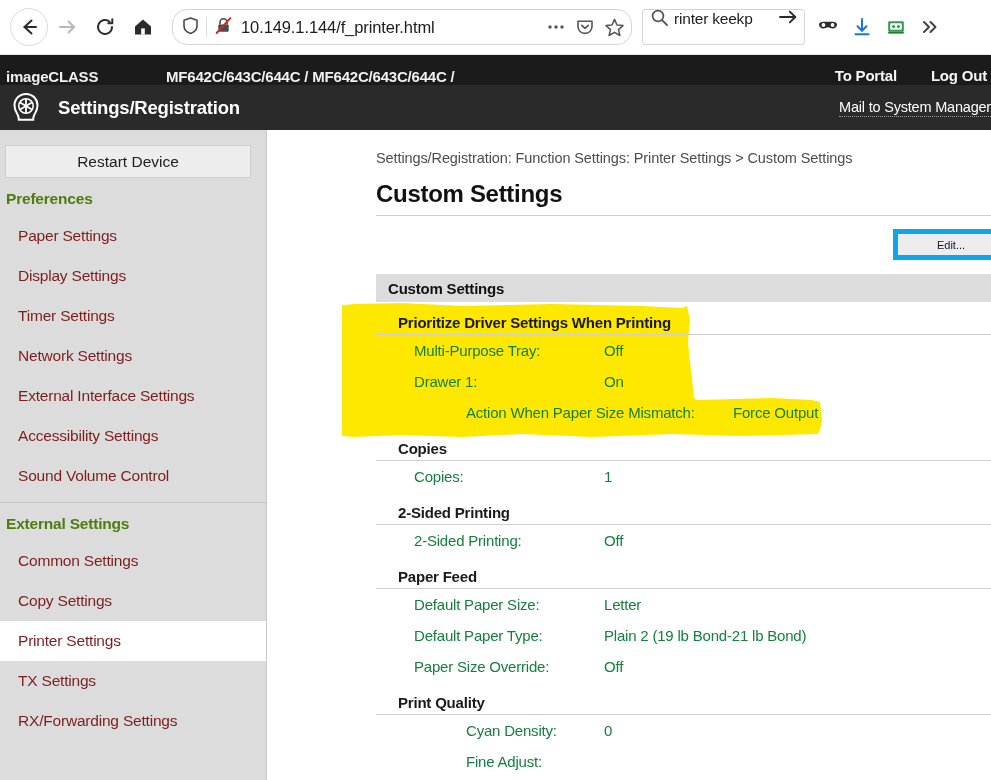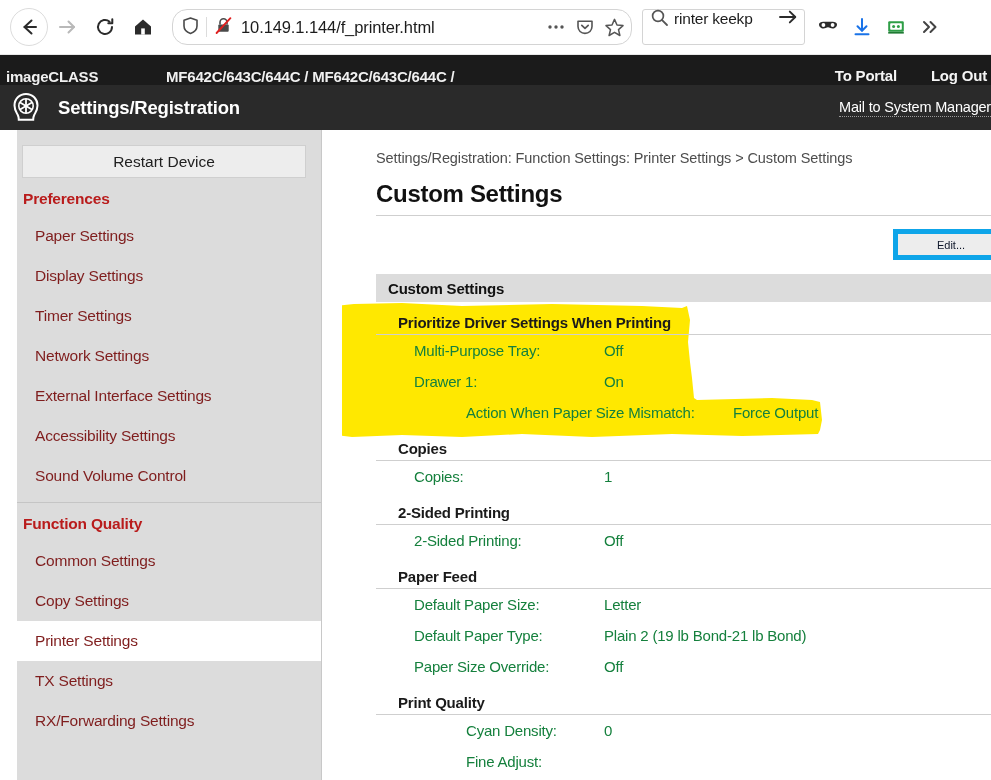--- a/index.html
+++ b/index.html
@@ -131,42 +131,42 @@
     font-size: 14.5px;
     margin-right: 0px;
     border-bottom: 1px dotted #9a9a9a;
     padding-bottom: 1px;
     letter-spacing: -0.2px;
   }
 
   
   .sidebar {
     position: absolute;
-    top: 130px; left: 17px;
-    width: 305px;
+    top: 130px; left: 0;
+    width: 267px;
     height: 650px;
     background: #dcdcdc;
     border-right: 1px solid #c8c8c8;
     overflow: hidden;
   }
   .restart-btn {
     margin: 15px 15px 0 5px;
     height: 33px;
     background: #ededed;
     border: 1px solid #cfcfcf;
     display: flex;
     align-items: center;
     justify-content: center;
     font-size: 15.5px;
     color: #202020;
   }
   .side-group {
     font-size: 15.5px;
     font-weight: bold;
-    color: #b91c1c;
+    color: #4d7c0f;
     padding: 12px 0 8px 6px;
     letter-spacing: -0.2px;
   }
   .side-group.with-rule { border-top: 1px solid #c5c5c5; margin-top: 6px; }
   .side-item {
     font-size: 15.5px;
     color: #7f1d1d;
     padding: 11px 0 11px 18px;
     letter-spacing: -0.2px;
     white-space: nowrap;
@@ -418,21 +418,21 @@
 
   <div class="side-group">Preferences</div>
   <div class="side-item">Paper Settings</div>
   <div class="side-item">Display Settings</div>
   <div class="side-item">Timer Settings</div>
   <div class="side-item">Network Settings</div>
   <div class="side-item">External Interface Settings</div>
   <div class="side-item">Accessibility Settings</div>
   <div class="side-item">Sound Volume Control</div>
 
-  <div class="side-group with-rule">Function Quality</div>
+  <div class="side-group with-rule">External Settings</div>
   <div class="side-item">Common Settings</div>
   <div class="side-item">Copy Settings</div>
   <div class="side-item active">Printer Settings</div>
   <div class="side-item">TX Settings</div>
   <div class="side-item">RX/Forwarding Settings</div>
 </div>
 
 <div class="main">
 
   <svg class="highlight-layer" viewBox="0 0 685 650" preserveAspectRatio="none">

